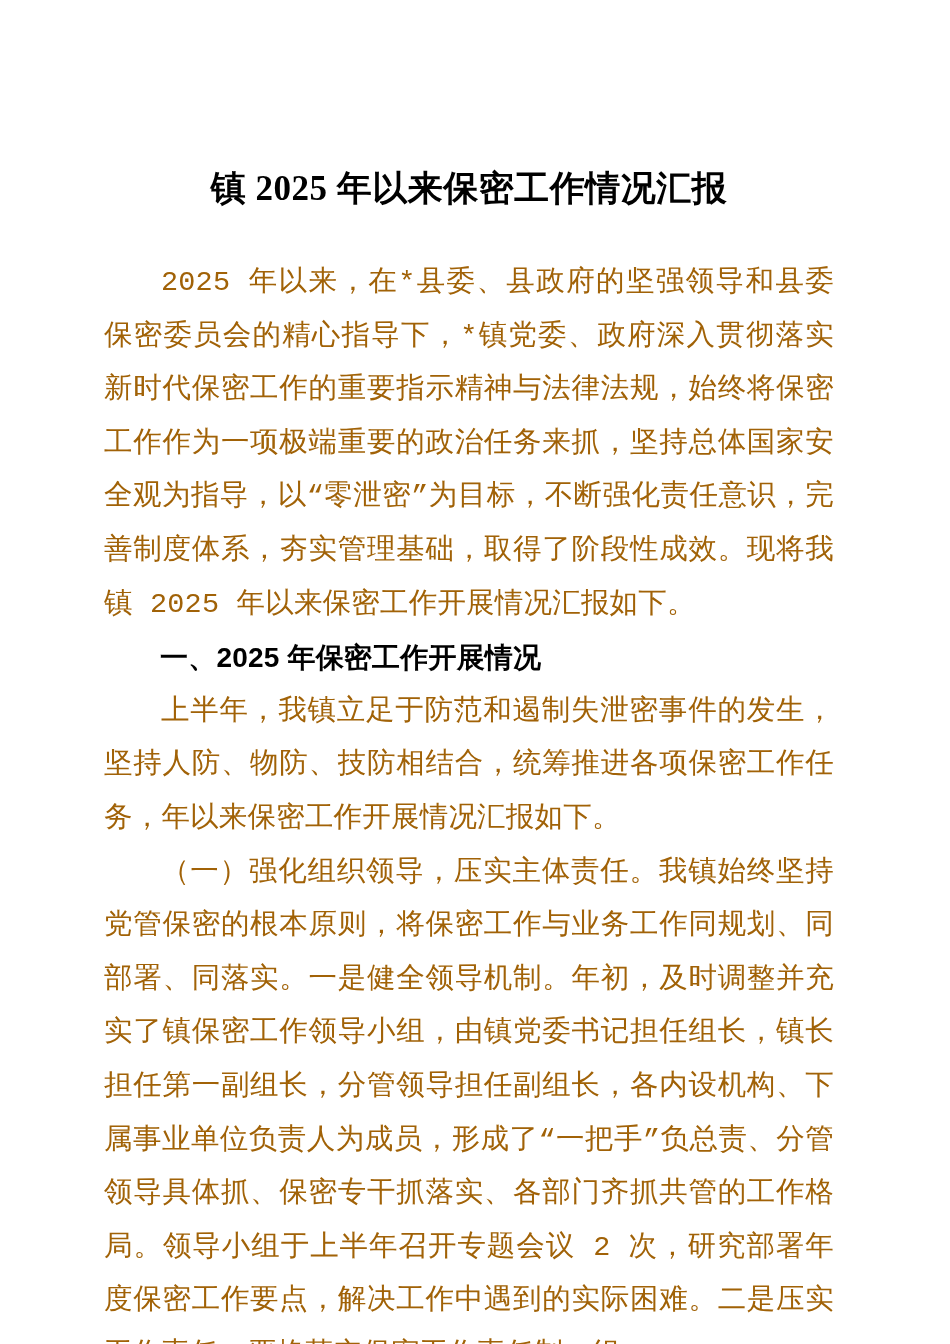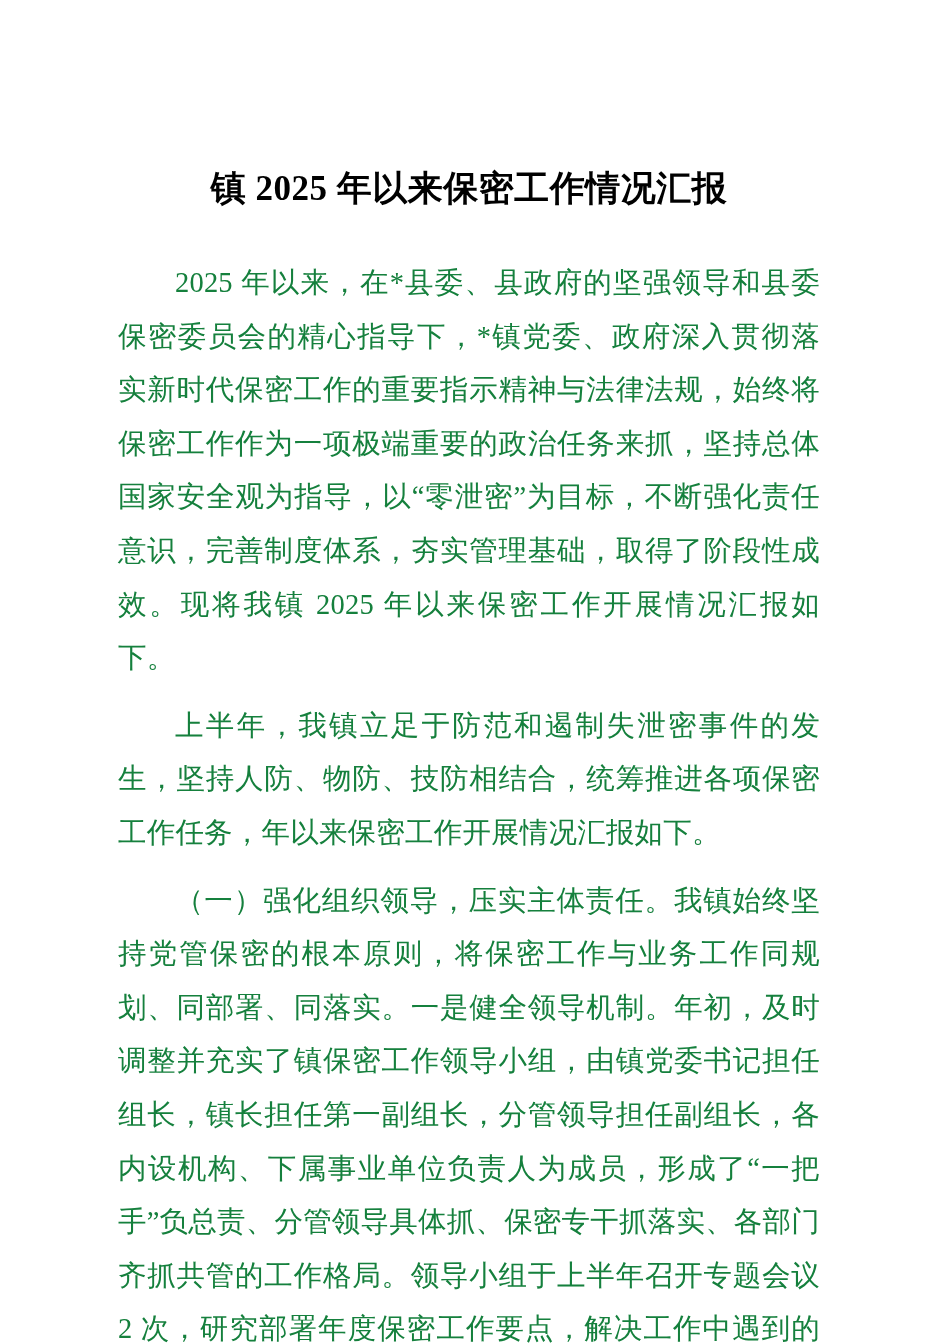--- a/index.html
+++ b/index.html
@@ -40,30 +40,30 @@
     font-size: 35px;
     line-height: 46px;
     letter-spacing: 0.5px;
     color: #000000;
     padding-top: 166px;
     white-space: nowrap;
   }
 
   
   .para {
-    margin: 14px;
+    margin: 0;
     padding: 0;
-    font-family: Liberation Serif, serif;
+    font-family: Liberation Mono, monospace;
     font-size: 28.5px;
     line-height: 53.6px;
     text-align: justify;
     text-justify: inter-character;
     text-indent: 2em;
     letter-spacing: 0.2px;
-    color: #15803d;
+    color: #a16207;
     word-break: break-all;
   }
 
   #para-intro {
     margin-top: 44px;
   }
 
   
   .heading-1 {
     margin: 0;
@@ -81,19 +81,20 @@
 </head>
 <body>
 
 <div id="page">
   <div class="content">
 
     <h1 class="doc-title">镇 2025 年以来保密工作情况汇报</h1>
 
     <p class="para" id="para-intro">2025 年以来，在*县委、县政府的坚强领导和县委保密委员会的精心指导下，*镇党委、政府深入贯彻落实新时代保密工作的重要指示精神与法律法规，始终将保密工作作为一项极端重要的政治任务来抓，坚持总体国家安全观为指导，以“零泄密”为目标，不断强化责任意识，完善制度体系，夯实管理基础，取得了阶段性成效。现将我镇 2025 年以来保密工作开展情况汇报如下。</p>
 
+    <h2 class="heading-1">一、2025 年保密工作开展情况</h2>
 
     <p class="para">上半年，我镇立足于防范和遏制失泄密事件的发生，坚持人防、物防、技防相结合，统筹推进各项保密工作任务，年以来保密工作开展情况汇报如下。</p>
 
     <p class="para">（一）强化组织领导，压实主体责任。我镇始终坚持党管保密的根本原则，将保密工作与业务工作同规划、同部署、同落实。一是健全领导机制。年初，及时调整并充实了镇保密工作领导小组，由镇党委书记担任组长，镇长担任第一副组长，分管领导担任副组长，各内设机构、下属事业单位负责人为成员，形成了“一把手”负总责、分管领导具体抓、保密专干抓落实、各部门齐抓共管的工作格局。领导小组于上半年召开专题会议 2 次，研究部署年度保密工作要点，解决工作中遇到的实际困难。二是压实工作责任。严格落实保密工作责任制，组</p>
 
   </div>
 </div>
 
 </body></html>

